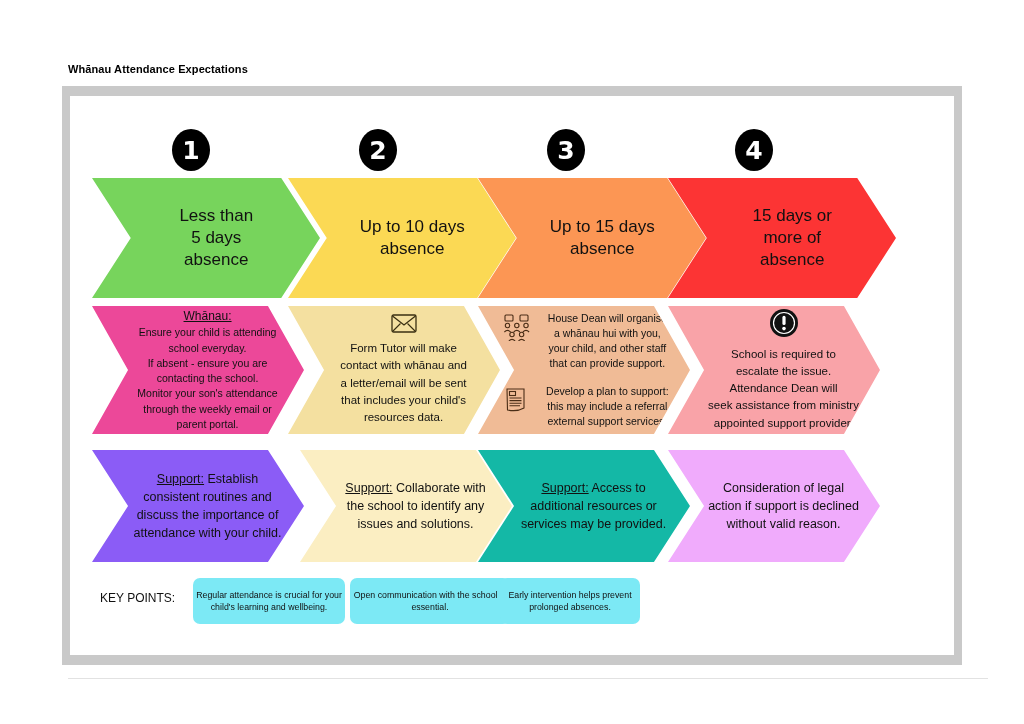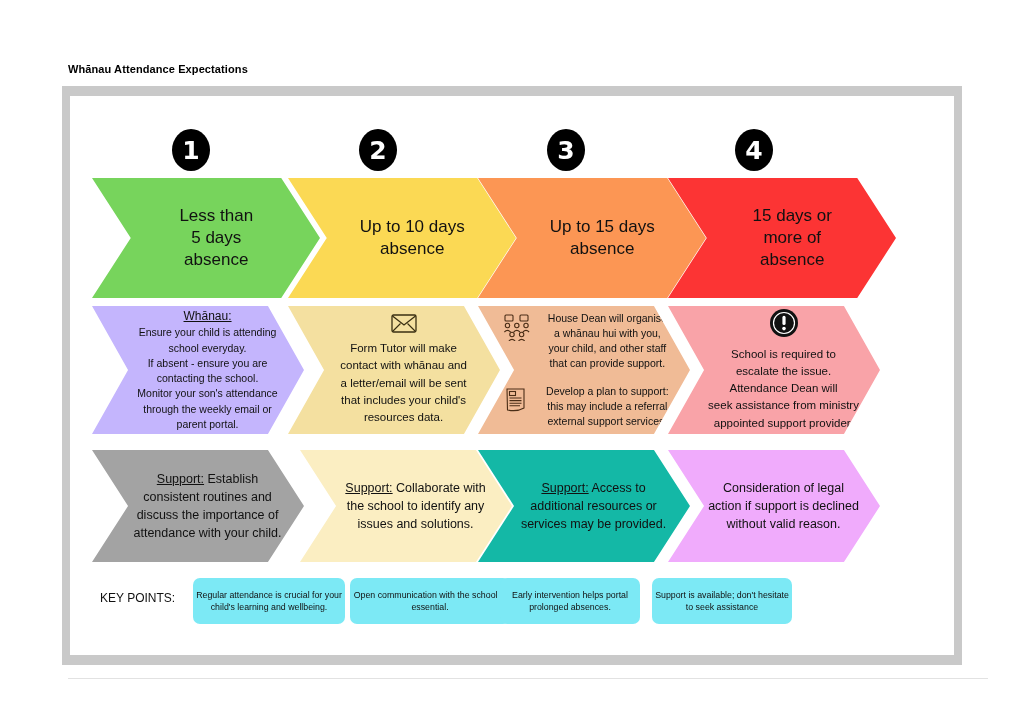--- a/index.html
+++ b/index.html
@@ -160,21 +160,21 @@
     </div>
   </div>
   <div class="chev row1" style="left:668px; width:228px; background:#fc3434;">
     <div class="chev-inner">
       <span>15 days or</span><br>
       <span>more of</span><br>
       <span>absence</span>
     </div>
   </div>
 
-  <div class="chev row2" style="left:92px; width:212px; background:#c4b5fd;">
+  <div class="chev row2" style="left:92px; width:212px; background:#ec4899;">
     <div class="chev-inner">
       <span class="u" style="font-size:12px;">Whānau:</span><br>
       <span>Ensure your child is attending</span><br>
       <span>school everyday.</span><br>
       <span>If absent - ensure you are</span><br>
       <span>contacting  the school.</span><br>
       <span>Monitor your son's attendance</span><br>
       <span>through the weekly email or</span><br>
       <span>parent portal.</span>
     </div>
@@ -256,34 +256,33 @@
         </svg>
       </span>
       <span>School is required to</span><br>
       <span>escalate the issue.</span><br>
       <span>Attendance Dean will</span><br>
       <span>seek assistance from ministry</span><br>
       <span>appointed support provider.</span>
     </div>
   </div>
 
-  <div class="chev row3" style="left:92px; width:212px; background:#a3a3a3;">
+  <div class="chev row3" style="left:92px; width:212px; background:#8b5cf6;">
     <div class="chev-inner"><span class="u">Support:</span><span> Establish consistent routines and discuss the importance  of attendance with your child.</span></div>
   </div>
   <div class="chev row3" style="left:300px; width:212px; background:#fbeec2;">
     <div class="chev-inner"><span class="u">Support:</span><span> Collaborate with the school to identify any issues and solutions.</span></div>
   </div>
   <div class="chev row3" style="left:478px; width:212px; background:#14b8a6;">
     <div class="chev-inner"><span class="u">Support:</span><span> Access to additional resources or services  may  be provided.</span></div>
   </div>
   <div class="chev row3" style="left:668px; width:212px; background:#f0abfc;">
     <div class="chev-inner"><span>Consideration of legal action  if support is declined without valid reason.</span></div>
   </div>
 
   <div id="keypoints-label">KEY POINTS:</div>
   <div class="kp" style="left:193px; width:152px;">Regular attendance is crucial for your child's  learning and wellbeing.</div>
   <div class="kp" style="left:350px; width:160px;">Open communication with the school is essential.</div>
-  <div class="kp" style="left:500px; width:140px;">Early intervention helps portal prolonged absences.</div>
-  <div class="kp" style="left:652px; width:140px;">Support is available; don't hesitate to seek assistance</div>
+  <div class="kp" style="left:500px; width:140px;">Early intervention helps prevent prolonged absences.</div>
 
   <div id="bottom-rule"></div>
 
 </div>
 
 </body></html>

